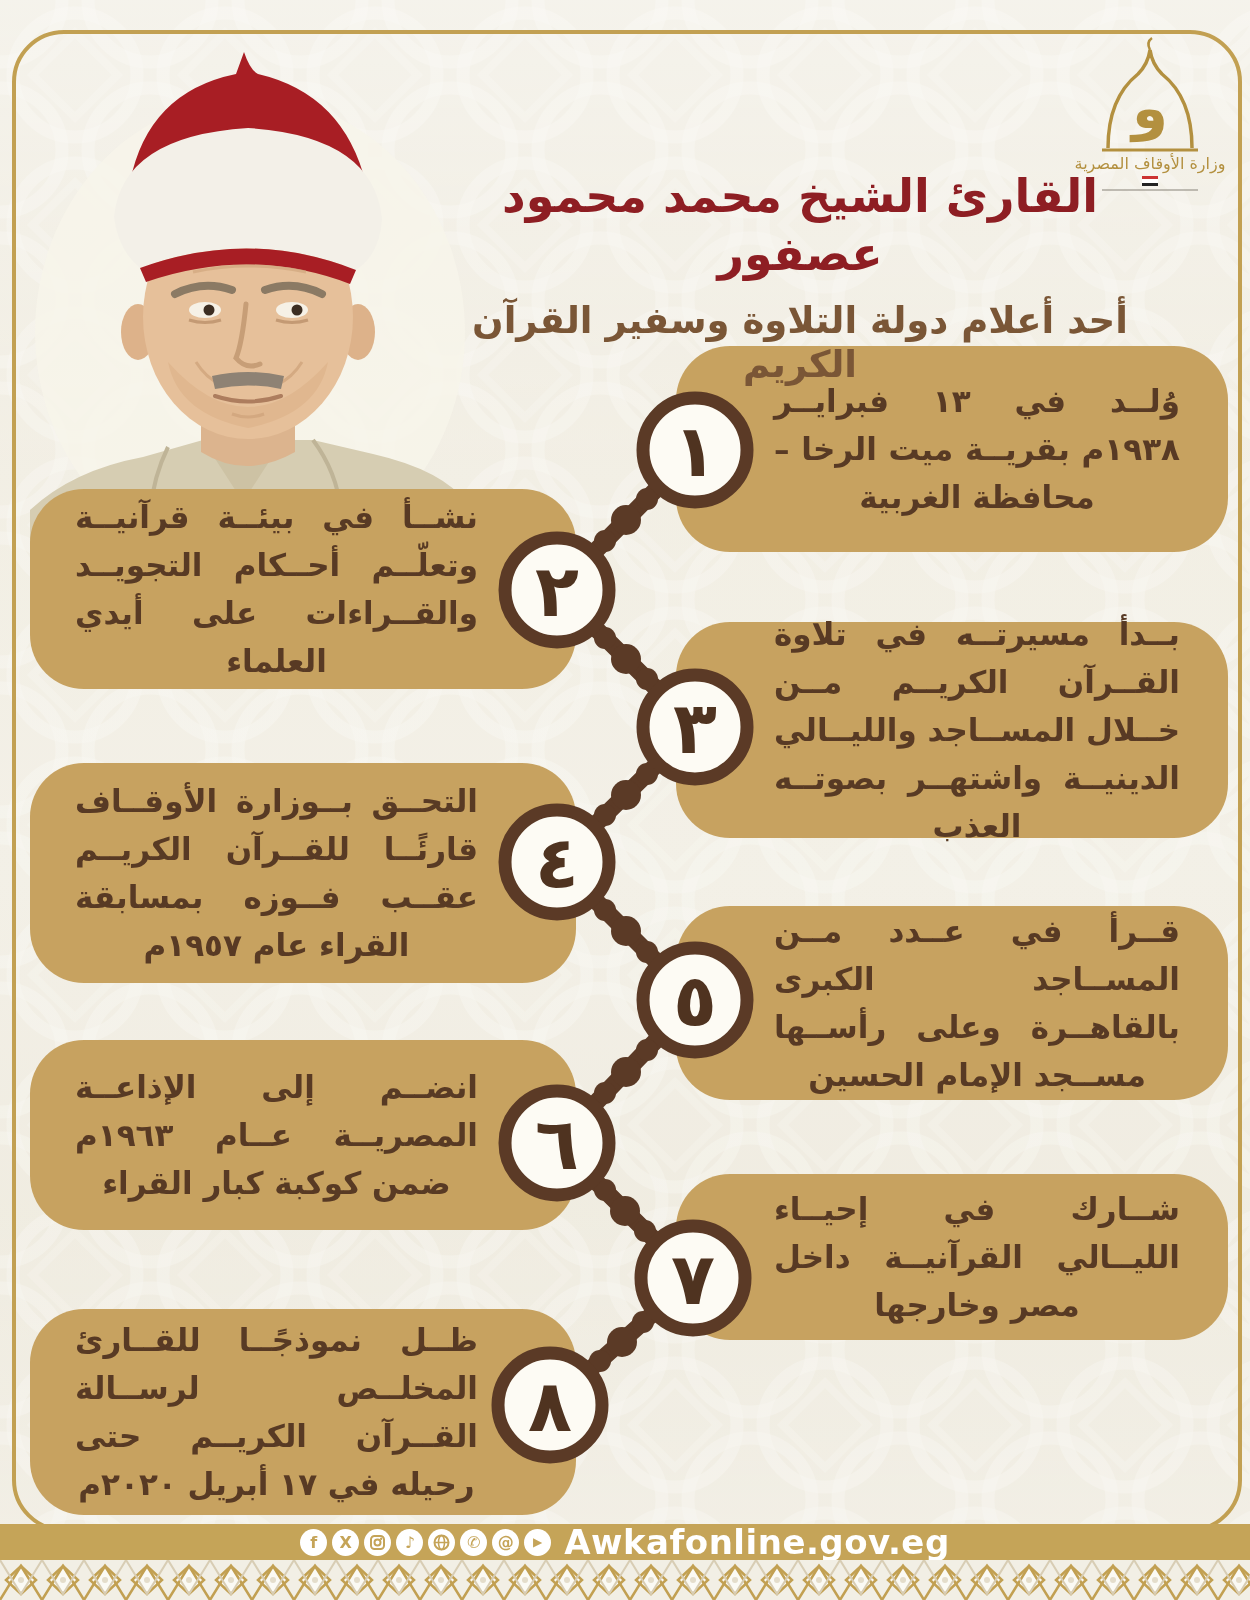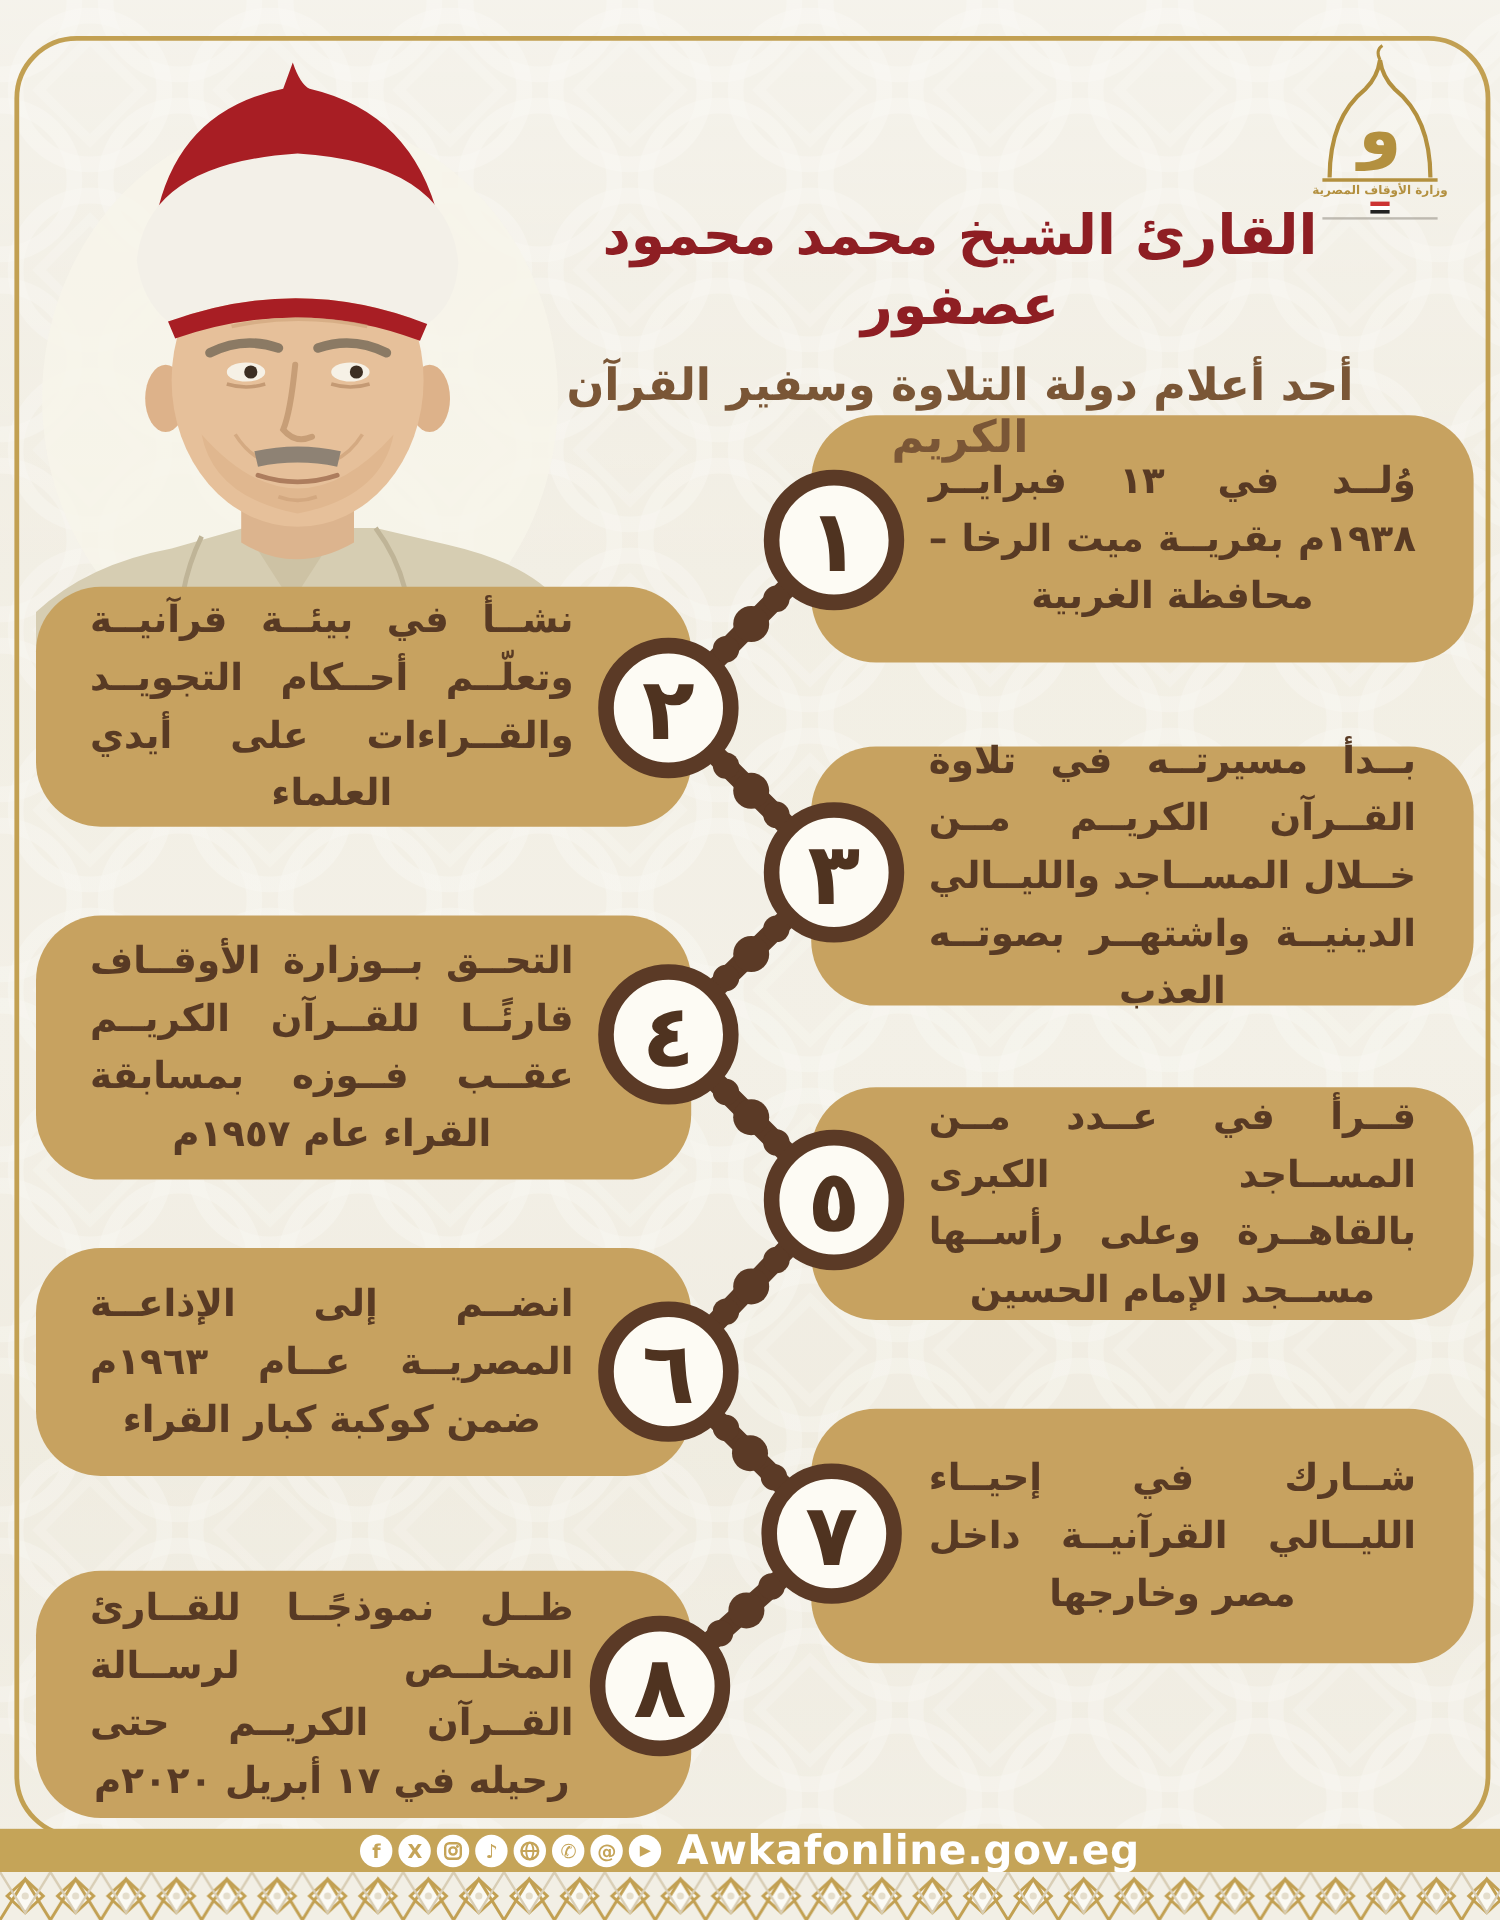--- a/index.html
+++ b/index.html
@@ -17,21 +17,21 @@
   .card{position:absolute;background:#c7a260;border-radius:54px;display:flex;align-items:center;
         color:#583a24;font-weight:bold;font-size:31px;line-height:1.55;z-index:3;}
   .card p{width:100%;margin:0;text-align:justify;text-align-last:center;}
   .card.right{left:676px;width:552px;padding:0 48px 0 98px;box-sizing:border-box;}
   .card.left{left:30px;width:546px;padding:0 98px 0 45px;box-sizing:border-box;}
   
   #connector{position:absolute;left:0;top:0;z-index:4;pointer-events:none;}
   #connector text{font-family:"DejaVu Sans",sans-serif;font-weight:bold;fill:#4f3320;}
   
   #logo{position:absolute;left:1072px;top:36px;width:156px;text-align:center;z-index:4;}
-  #logo .caption{font-size:10px;color:#b3903f;font-weight:bold;margin-top:-6px;}
+  #logo .caption{font-size:16px;color:#b3903f;font-weight:normal;margin-top:-6px;}
   #logo .flag{width:16px;height:10px;margin:3px auto 0 auto;display:block;
               background:linear-gradient(180deg,#c33 33%,#fff 33% 66%,#222 66%);}
   #logo .thinline{width:96px;height:2px;background:#9a948a;opacity:.6;margin:3px auto 0 auto;}
   
   #footerbar{position:absolute;left:0;top:1524px;width:1250px;height:36px;background:#c5a458;
              z-index:6;display:flex;align-items:center;justify-content:center;gap:5px;}
   .sicon{width:27px;height:27px;border-radius:50%;background:#ffffff;color:#c5a458;
          display:flex;align-items:center;justify-content:center;font-size:16px;font-weight:bold;
          font-family:"DejaVu Sans",sans-serif;flex:0 0 auto;overflow:hidden;}
   #sitetext{color:#ffffff;font-size:34px;font-weight:bold;margin-left:8px;letter-spacing:.5px;}
@@ -140,21 +140,21 @@
   </div>
   <div class="card left" style="top:763px;height:220px;" dir="rtl">
     <p>التحــق بــوزارة الأوقــاف قارئًــا للقــرآن الكريــم عقــب فــوزه بمسابقة القراء عام ١٩٥٧م</p>
   </div>
   <div class="card right" style="top:906px;height:194px;" dir="rtl">
     <p>قــرأ في عــدد مــن المســاجد الكبرى بالقاهــرة وعلى رأســها مســجد الإمام الحسين</p>
   </div>
   <div class="card left" style="top:1040px;height:190px;" dir="rtl">
     <p>انضــم إلى الإذاعــة المصريــة عــام ١٩٦٣م ضمن كوكبة كبار القراء</p>
   </div>
-  <div class="card right" style="top:1174px;height:212px;" dir="rtl">
+  <div class="card right" style="top:1174px;height:166px;" dir="rtl">
     <p>شــارك في إحيــاء الليــالي القرآنيــة داخل مصر وخارجها</p>
   </div>
   <div class="card left" style="top:1309px;height:206px;" dir="rtl">
     <p>ظــل نموذجًــا للقــارئ المخلــص لرســالة القــرآن الكريــم حتى رحيله في ١٧ أبريل ٢٠٢٠م</p>
   </div>
 
   <svg id="connector" width="1250" height="1600">
     <polyline points="695,450 557,590 695,727 557,862 695,1000 557,1143 693,1278 550,1405" fill="none" stroke="#5b3a26" stroke-width="17" stroke-linejoin="round"></polyline>
 
     <g fill="#5b3a26">

